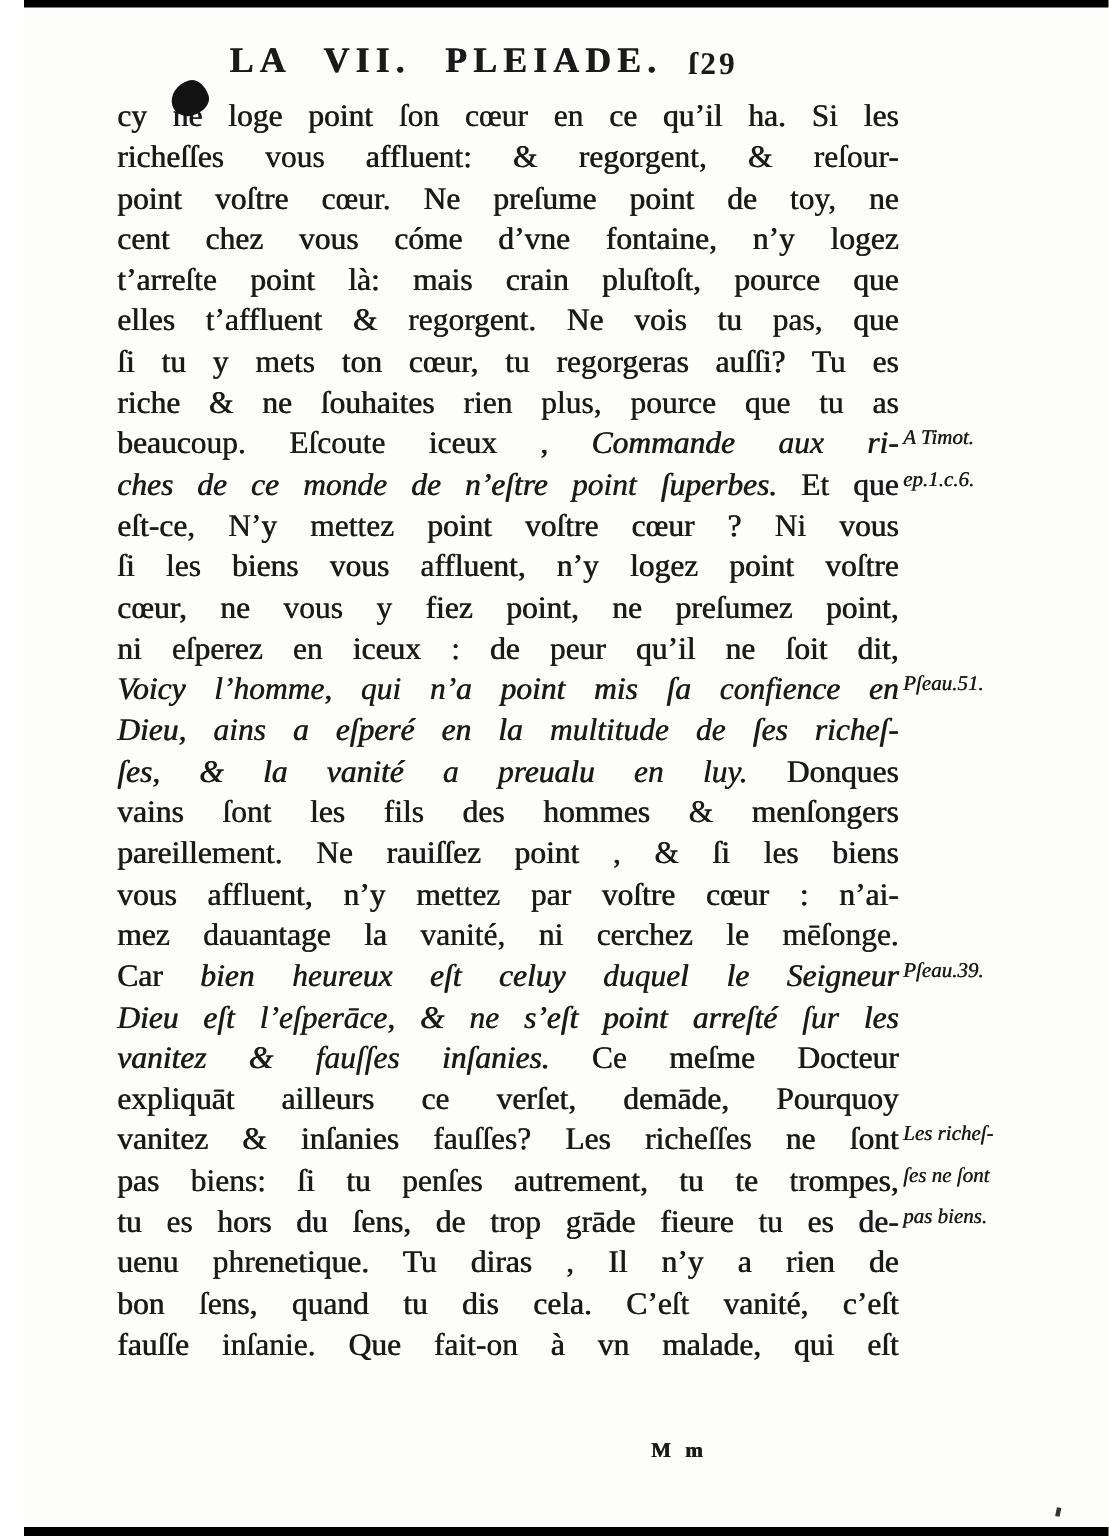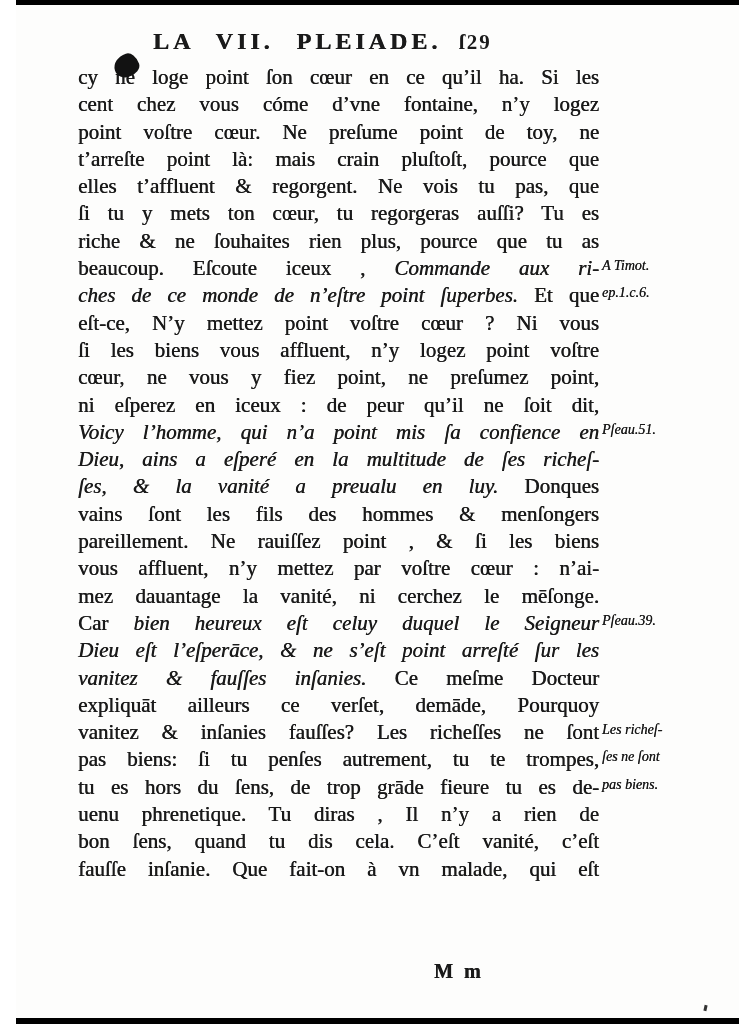--- a/index.html
+++ b/index.html
@@ -25,21 +25,21 @@
     text-align:justify;text-align-last:justify;white-space:normal;
     text-shadow:0.45px 0 currentColor;
   }
   .it{font-style:italic;}
   .margin-note{
     position:absolute;left:524px;top:4px;width:165px;
     font-style:italic;font-size:14px;line-height:14px;white-space:nowrap;
     text-align:left;text-align-last:left;text-shadow:0.3px 0 currentColor;
   }
   .signature{
-    position:absolute;left:418px;top:960px;font-size:20px;font-weight:bold;
+    position:absolute;left:418px;top:960px;font-size:14px;font-weight:bold;
     letter-spacing:3px;text-shadow:0.4px 0 currentColor;
   }
   .inkblot{
     position:absolute;left:98px;top:54px;width:25px;height:23px;background:#121212;
     border-radius:62% 38% 55% 45% / 55% 60% 40% 45%;transform:rotate(-18deg);
   }
   .speck{position:absolute;left:688px;top:1005px;width:3px;height:6px;background:#333;transform:rotate(12deg);}
 </style>
 </head>
 <body>
@@ -48,22 +48,23 @@
   <div class="edge edge-top"></div>
   <div class="edge edge-bottom"></div>
 
   <div class="header">
     <span class="title">LA VII. PLEIADE.</span>
     <span class="folio">ſ29</span>
   </div>
 
   <div class="textblock">
       <div class="line"><span>cy ne loge point ſon cœur en ce qu’il ha. Si les</span></div>
+      <div class="line"><span>richeſſes vous affluent: &amp; regorgent, &amp; reſour-</span></div>
+      <div class="line"><span>point voſtre cœur. Ne preſume point de toy, ne</span></div>
       <div class="line"><span>cent chez vous cóme d’vne fontaine, n’y logez</span></div>
-      <div class="line"><span>point voſtre cœur. Ne preſume point de toy, ne</span></div>
       <div class="line"><span>t’arreſte point là: mais crain pluſtoſt, pource que</span></div>
       <div class="line"><span>elles t’affluent &amp; regorgent. Ne vois tu pas, que</span></div>
       <div class="line"><span>ſi tu y mets ton cœur, tu regorgeras auſſi? Tu es</span></div>
       <div class="line"><span>riche &amp; ne ſouhaites rien plus, pource que tu as</span></div>
       <div class="line"><span>beaucoup.  Eſcoute iceux , </span><span class="it">Commande aux ri-</span><span class="margin-note">A Timot.</span></div>
       <div class="line"><span class="it">ches de ce monde de n’eſtre point ſuperbes.</span><span> Et que</span><span class="margin-note">ep.1.c.6.</span></div>
       <div class="line"><span>eſt-ce, N’y mettez point voſtre cœur ? Ni vous</span></div>
       <div class="line"><span>ſi les biens vous affluent, n’y logez point voſtre</span></div>
       <div class="line"><span>cœur, ne vous y fiez point, ne preſumez point,</span></div>
       <div class="line"><span>ni eſperez en iceux : de peur qu’il ne ſoit dit,</span></div>

